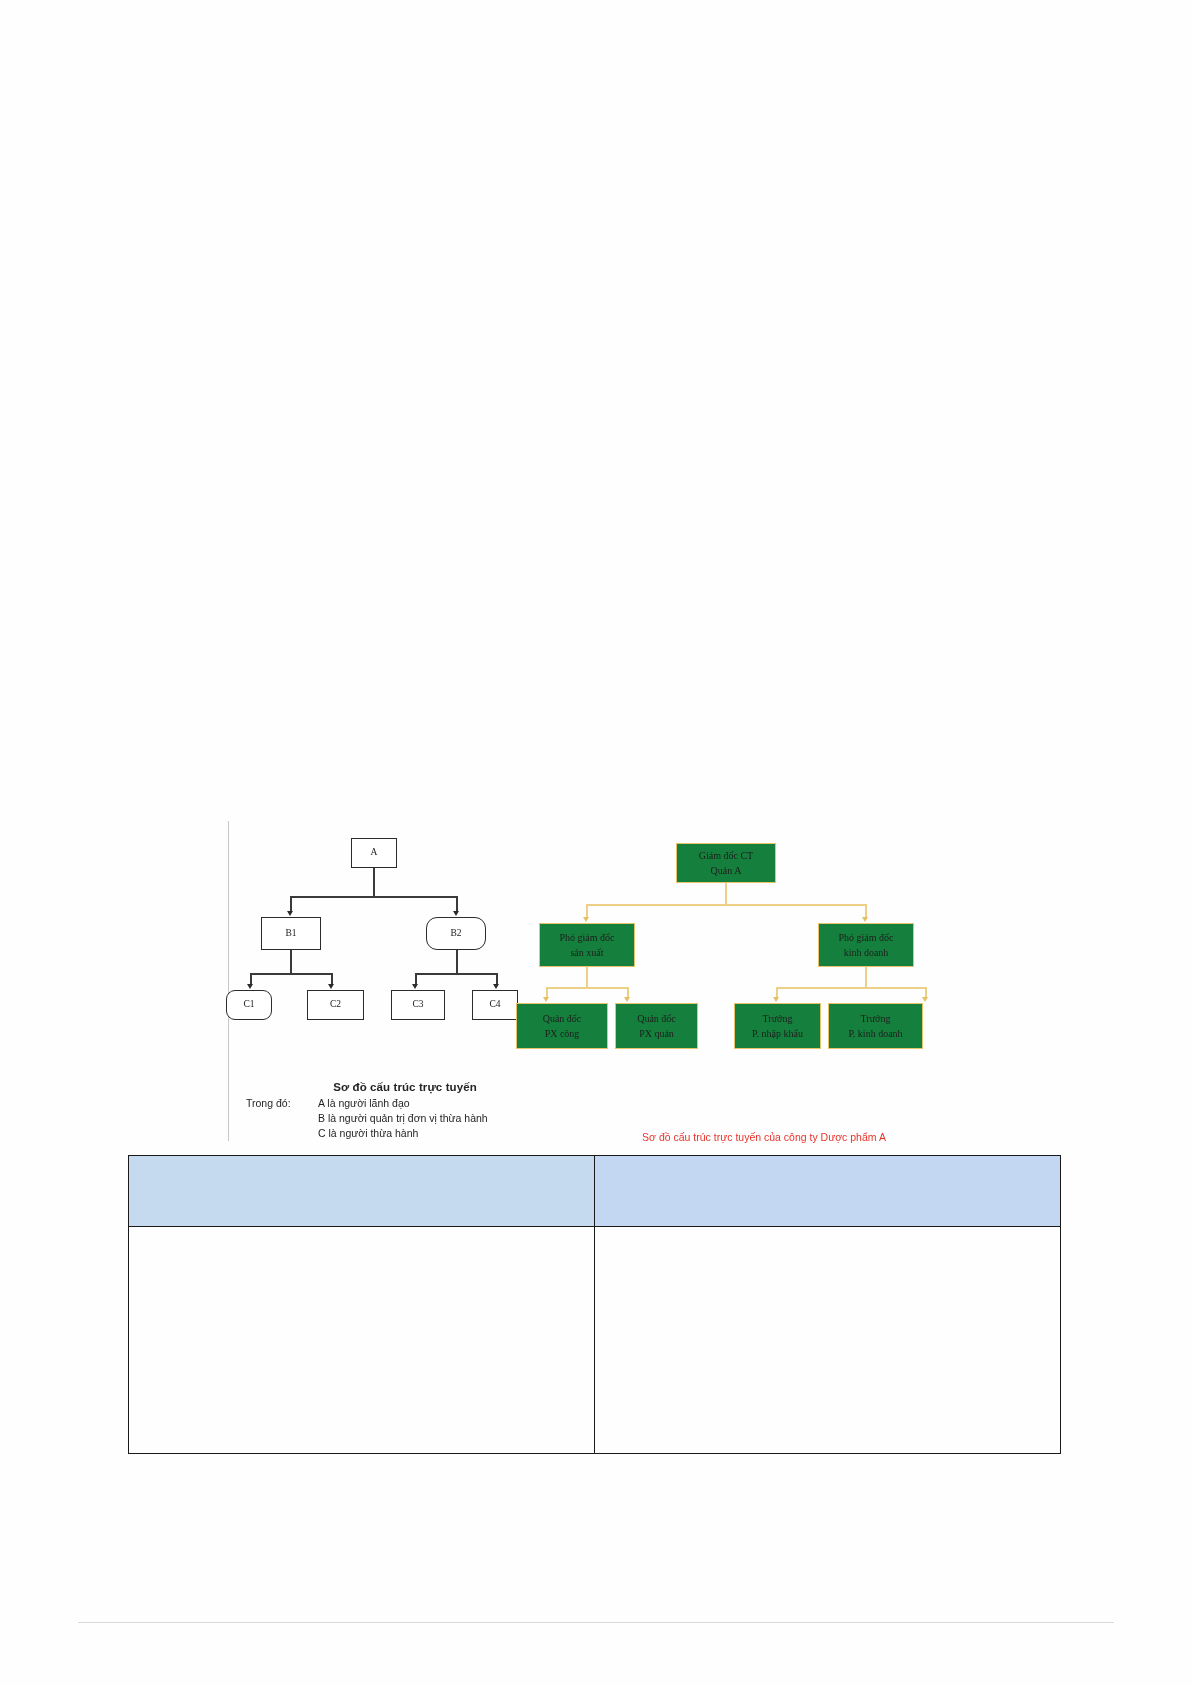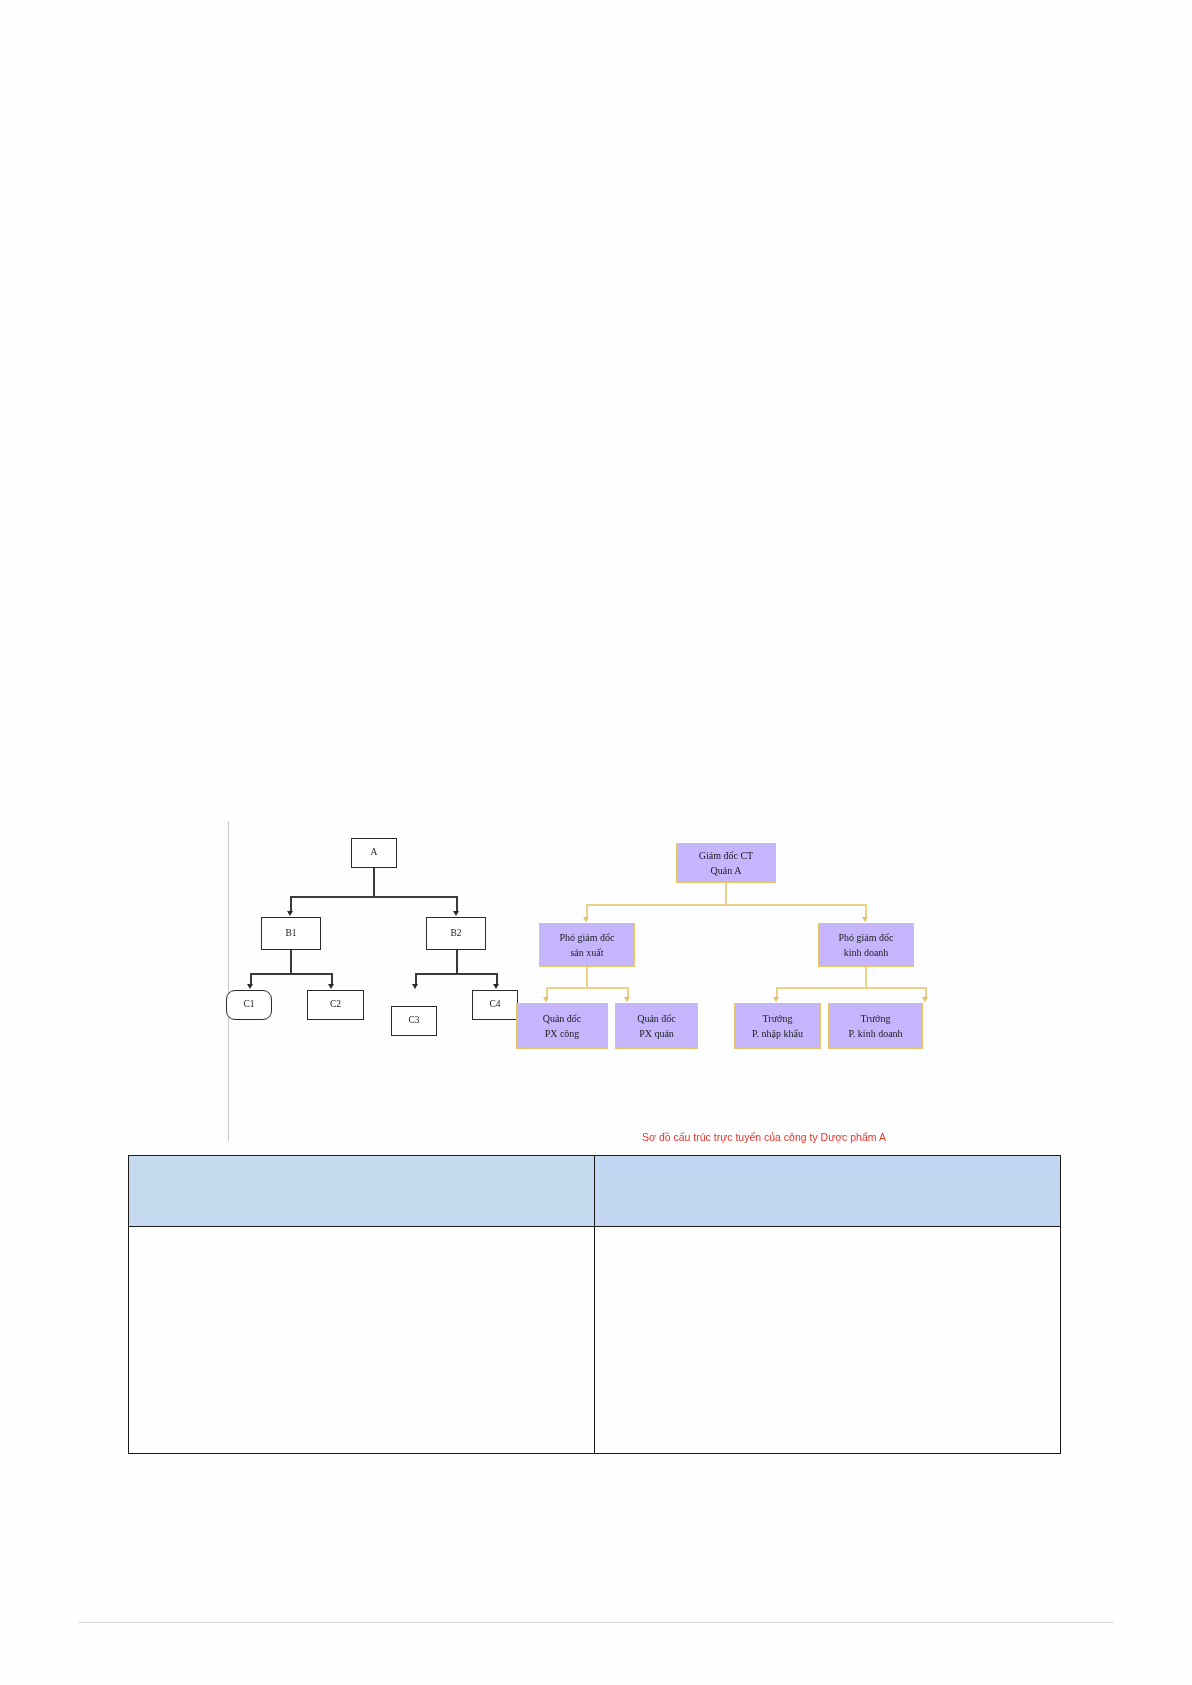--- a/index.html
+++ b/index.html
@@ -101,21 +101,21 @@
     position: absolute;
     left: 528px;
     top: 38px;
     width: 430px;
     height: 315px;
   }
   .y-box {
     position: absolute;
     box-sizing: border-box;
     border: 1px solid #e8c36a;
-    background: #c4b5fd;
+    background: #15803d;
     font-family: "Liberation Serif", serif;
     font-size: 10px;
     color: #1d1d1d;
     display: flex;
     flex-direction: column;
     align-items: center;
     justify-content: center;
     text-align: center;
     line-height: 1.55;
   }
@@ -196,21 +196,21 @@
       <div class="bw-line" style="left:62px; top:83px; width:168px; height:1.6px;"></div>
 
       <div class="bw-line" style="left:62px; top:83px; width:1.6px; height:16px;"></div>
       <div class="bw-line" style="left:228px; top:83px; width:1.6px; height:16px;"></div>
       <div class="bw-arrow" style="left:59px; top:98px;"></div>
       <div class="bw-arrow" style="left:225px; top:98px;"></div>
 
       <div class="bw-box" style="left:33px; top:104px; width:60px; height:33px;text-align:center;">
         <span>B1</span>
       </div>
-      <div class="bw-box" style="left:198px; top:104px; width:60px; height:33px;">
+      <div class="bw-box" style="left:198px; top:104px; width:60px; height:33px;border-radius:11px;">
         <span>B2</span>
       </div>
 
       <div class="bw-line" style="left:62px; top:137px; width:1.6px; height:23px;"></div>
       <div class="bw-line" style="left:22px; top:160px; width:82px; height:1.6px;"></div>
       <div class="bw-line" style="left:22px; top:160px; width:1.6px; height:12px;"></div>
       <div class="bw-line" style="left:103px; top:160px; width:1.6px; height:12px;"></div>
       <div class="bw-arrow" style="left:19px; top:171px;"></div>
       <div class="bw-arrow" style="left:100px; top:171px;"></div>
 
@@ -220,27 +220,39 @@
       <div class="bw-line" style="left:268px; top:160px; width:1.6px; height:12px;"></div>
       <div class="bw-arrow" style="left:184px; top:171px;"></div>
       <div class="bw-arrow" style="left:265px; top:171px;"></div>
 
       <div class="bw-box" style="left:-2px; top:177px; width:46px; height:30px;border-radius:9px;">
         <span>C1</span>
       </div>
       <div class="bw-box" style="left:79px; top:177px; width:57px; height:30px;">
         <span>C2</span>
       </div>
-      <div class="bw-box" style="left:163px; top:177px; width:46px; height:30px;margin-top:16px;">
+      <div class="bw-box" style="left:163px; top:177px; width:54px; height:30px;">
         <span>C3</span>
       </div>
       <div class="bw-box" style="left:244px; top:177px; width:46px; height:30px;">
         <span>C4</span>
       </div>
 
+      <div class="left-caption">
+        <div class="lc-title">Sơ đồ cấu trúc trực tuyến</div>
+        <div class="lc-row">
+          <span class="lc-label">Trong đó:</span><span>A là người lãnh đạo</span>
+        </div>
+        <div class="lc-row">
+          <span class="lc-indent"></span><span>B là người quản trị đơn vị thừa hành</span>
+        </div>
+        <div class="lc-row">
+          <span class="lc-indent"></span><span>C là người thừa hành</span>
+        </div>
+      </div>
     </div>
 
     <div class="right-fig">
 
       <div class="y-box" style="left:148px; top:0px; width:100px; height:40px;">
         <span>Giám đốc CT</span>
         <span>Quản A</span>
       </div>
 
       <div class="y-line" style="left:197px; top:40px; width:1.6px; height:21px;"></div>

